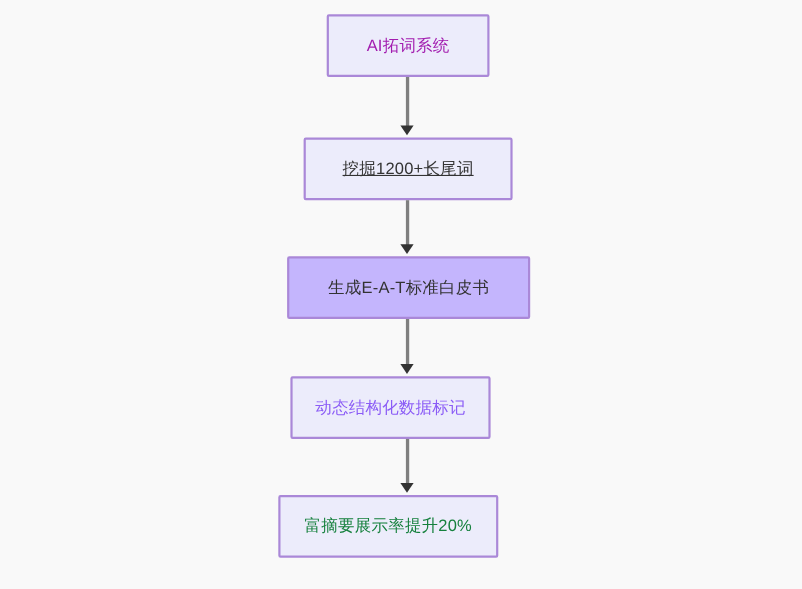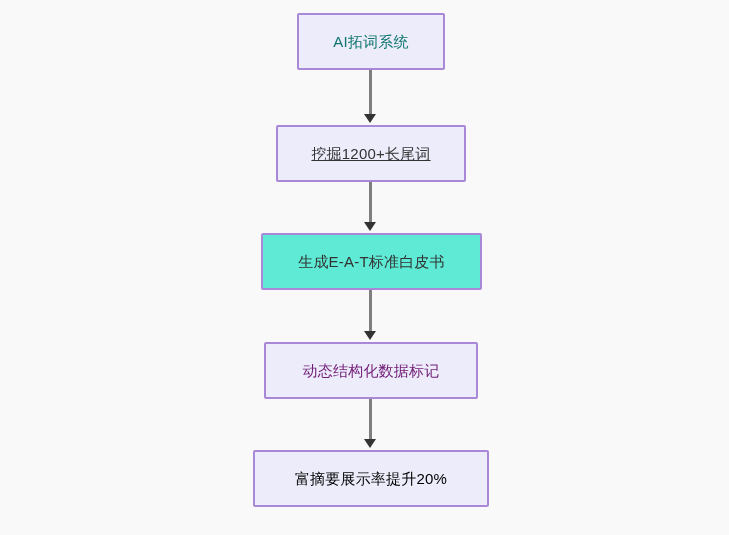--- a/index.html
+++ b/index.html
@@ -46,41 +46,41 @@
     border-left: 6px solid transparent;
     border-right: 6px solid transparent;
     border-top: 9px solid #333333;
   }
 </style>
 </head>
 <body style="background: rgb(249, 249, 249);">
 
 <div id="flowchart">
 
-  <div class="node" style="left: 297px; top: 13px; width: 148px; height: 57px; background: rgb(236, 236, 251); border-color: rgb(170, 136, 216); color: #0f766e;">
+  <div class="node" style="left: 297px; top: 13px; width: 148px; height: 57px; background: rgb(236, 236, 251); border-color: rgb(170, 136, 216); color: #a21caf;">
     <span>AI拓词系统</span>
   </div>
   <div class="edge" style="left: 369px; top: 70px; height: 46px; background: rgb(127, 127, 127);"></div>
   <div class="arrowhead" style="left: 364px; top: 114px; border-top-color: rgb(51, 51, 51);"></div>
 
   <div class="node" style="left: 276px; top: 125px; width: 190px; height: 57px; background: rgb(236, 236, 251); border-color: rgb(170, 136, 216); color: rgb(51, 51, 51); text-decoration: underline;">
     <span>挖掘1200+长尾词</span>
   </div>
   <div class="edge" style="left: 369px; top: 182px; height: 42px; background: rgb(127, 127, 127);"></div>
   <div class="arrowhead" style="left: 364px; top: 222px; border-top-color: rgb(51, 51, 51);"></div>
 
-  <div class="node" style="left: 261px; top: 233px; width: 221px; height: 57px; background: #5eead4; border-color: rgb(170, 136, 216); color: rgb(51, 51, 51);">
+  <div class="node" style="left: 261px; top: 233px; width: 221px; height: 57px; background: #c4b5fd; border-color: rgb(170, 136, 216); color: rgb(51, 51, 51);">
     <span>生成E-A-T标准白皮书</span>
   </div>
   <div class="edge" style="left: 369px; top: 290px; height: 43px; background: rgb(127, 127, 127);"></div>
   <div class="arrowhead" style="left: 364px; top: 331px; border-top-color: rgb(51, 51, 51);"></div>
 
-  <div class="node" style="left: 264px; top: 342px; width: 214px; height: 57px; background: rgb(236, 236, 251); border-color: rgb(170, 136, 216); color: #701a75;">
+  <div class="node" style="left: 264px; top: 342px; width: 182px; height: 57px; background: rgb(236, 236, 251); border-color: rgb(170, 136, 216); color: #8b5cf6;">
     <span>动态结构化数据标记</span>
   </div>
   <div class="edge" style="left: 369px; top: 399px; height: 42px; background: rgb(127, 127, 127);"></div>
   <div class="arrowhead" style="left: 364px; top: 439px; border-top-color: rgb(51, 51, 51);"></div>
 
-  <div class="node" style="left: 253px; top: 450px; width: 236px; height: 57px; background: rgb(236, 236, 251); border-color: rgb(170, 136, 216); color: #000000;">
+  <div class="node" style="left: 253px; top: 450px; width: 200px; height: 57px; background: rgb(236, 236, 251); border-color: rgb(170, 136, 216); color: #15803d;">
     <span>富摘要展示率提升20%</span>
   </div>
 
 </div>
 
 </body></html>

